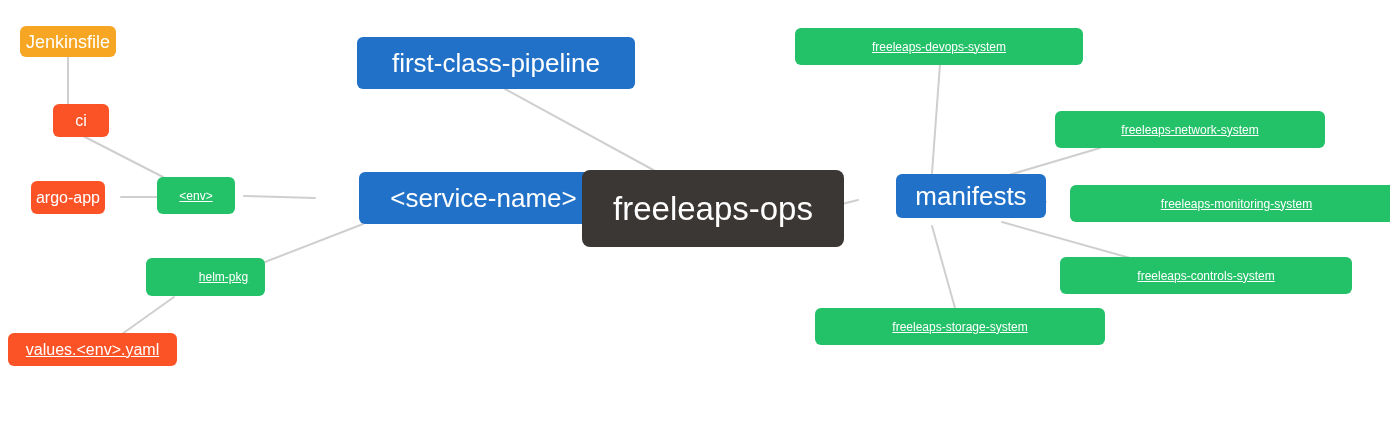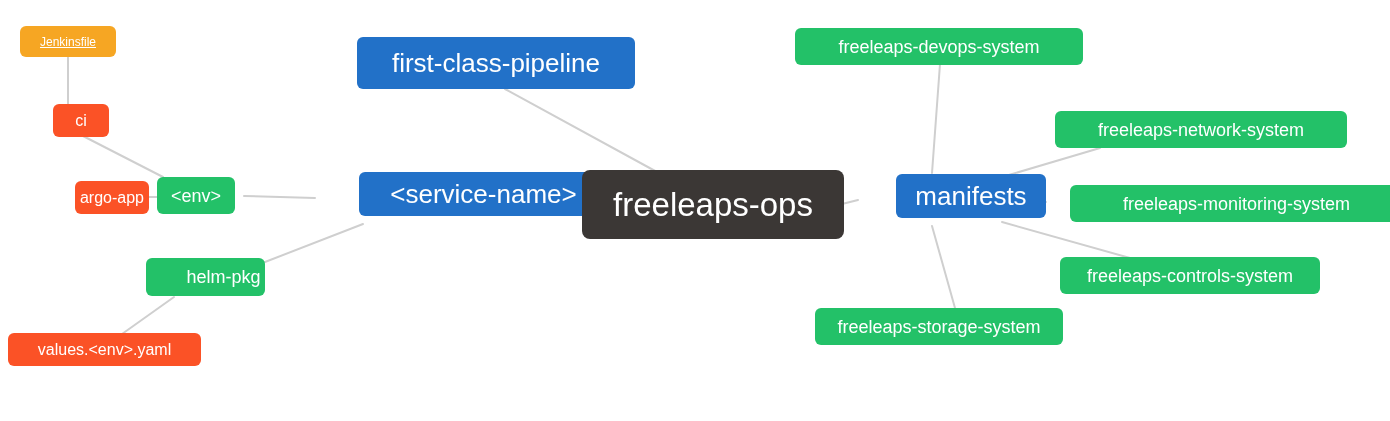--- a/index.html
+++ b/index.html
@@ -32,23 +32,23 @@
     justify-content: center;
     box-sizing: border-box;
     white-space: nowrap;
     color: var(--text, #ffffff);
     border-radius: 6px;
     cursor: pointer;
     line-height: 1;
   }
   .d0 { background: var(--root-bg, #3b3735); font-size: 33px; border-radius: 8px; }
   .d1 { background: var(--branch-bg, #2271c8); font-size: 26px; margin-left: 44px; }
-  .d2 { background: var(--green-bg, #23c168); font-size: 18px; }
+  .d2 { background: var(--green-bg, #23c168); font-size: 12px; text-decoration: underline; }
   .d3 { background: var(--red-bg, #fb5226); font-size: 16px; }
-  .d4 { background: var(--orange-bg, #f6a623); font-size: 12px; text-decoration: underline; }
+  .d4 { background: var(--orange-bg, #f6a623); font-size: 18px; }
 </style>
 </head>
 <body>
 
 <div class="canvas">
 
   <svg class="edges" viewBox="0 0 1390 421" xmlns="http://www.w3.org/2000/svg">
     <line x1="68" y1="57" x2="68" y2="104"></line>
     <line x1="83" y1="136" x2="163" y2="177"></line>
     <line x1="121" y1="197" x2="157" y2="197"></line>
@@ -62,39 +62,39 @@
     <line x1="1002" y1="177" x2="1100" y2="148"></line>
     <line x1="1002" y1="199" x2="1046" y2="202"></line>
     <line x1="1002" y1="222" x2="1130" y2="258"></line>
     <line x1="932" y1="226" x2="955" y2="308"></line>
   </svg>
 
   <div class="node d4" style="left:20px; top:26px; width:96px; height:31px;">Jenkinsfile</div>
 
   <div class="node d3" style="left:53px; top:104px; width:56px; height:33px;">ci</div>
 
-  <div class="node d3" style="left:31px; top:181px; width:74px; height:33px;margin-left:44px;">argo-app</div>
+  <div class="node d3" style="left:31px; top:181px; width:74px; height:33px;">argo-app</div>
 
   <div class="node d2" style="left:157px; top:177px; width:78px; height:37px;">&lt;env&gt;</div>
 
   <div class="node d2" style="left:146px; top:258px; width:119px; height:38px;padding-left:36px;">helm-pkg</div>
 
-  <div class="node d3" style="left:8px; top:333px; width:193px; height:33px;">values.&lt;env&gt;.yaml</div>
+  <div class="node d3" style="left:8px; top:333px; width:169px; height:33px;text-decoration:underline;">values.&lt;env&gt;.yaml</div>
 
   <div class="node d1" style="left:313px; top:37px; width:278px; height:52px;">first-class-pipeline</div>
 
-  <div class="node d1" style="left:315px; top:172px; width:249px; height:44px;">&lt;service-name&gt;</div>
+  <div class="node d1" style="left:315px; top:172px; width:249px; height:52px;">&lt;service-name&gt;</div>
 
-  <div class="node d0" style="left:582px; top:170px; width:262px; height:69px;text-align:right;">freeleaps-ops</div>
+  <div class="node d0" style="left:582px; top:170px; width:262px; height:77px;text-align:right;">freeleaps-ops</div>
 
   <div class="node d1" style="left:852px; top:174px; width:150px; height:44px;">manifests</div>
 
   <div class="node d2" style="left:795px; top:28px; width:288px; height:37px;">freeleaps-devops-system</div>
 
-  <div class="node d2" style="left:1055px; top:111px; width:292px; height:37px;">freeleaps-network-system</div>
+  <div class="node d2" style="left:1055px; top:111px; width:270px; height:37px;">freeleaps-network-system</div>
 
   <div class="node d2" style="left:1070px; top:185px; width:333px; height:37px;">freeleaps-monitoring-system</div>
 
-  <div class="node d2" style="left:1060px; top:257px; width:260px; height:37px;">freeleaps-controls-system</div>
+  <div class="node d2" style="left:1060px; top:257px; width:292px; height:37px;">freeleaps-controls-system</div>
 
-  <div class="node d2" style="left:815px; top:308px; width:248px; height:37px;">freeleaps-storage-system</div>
+  <div class="node d2" style="left:815px; top:308px; width:290px; height:37px;">freeleaps-storage-system</div>
 
 </div>
 
 </body></html>

